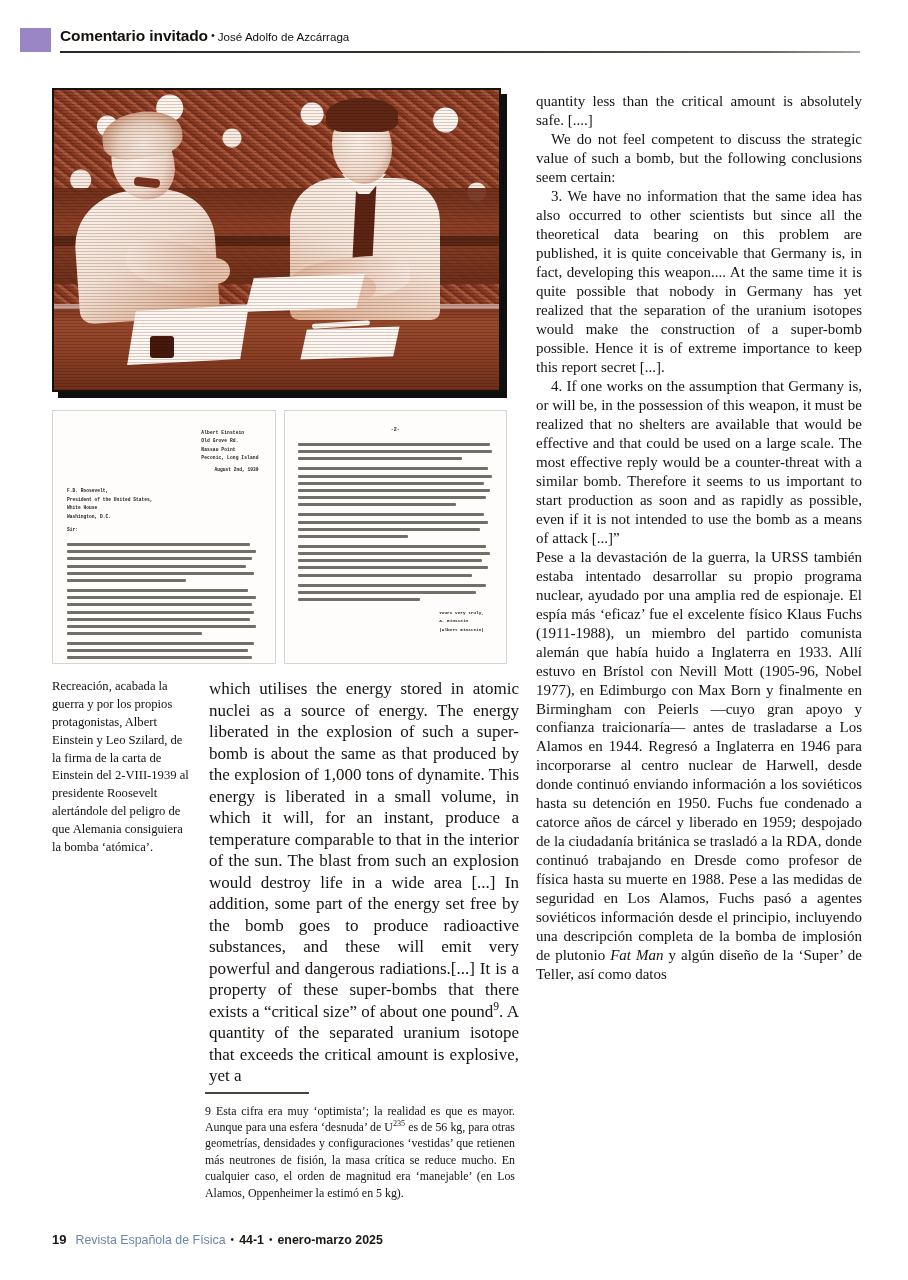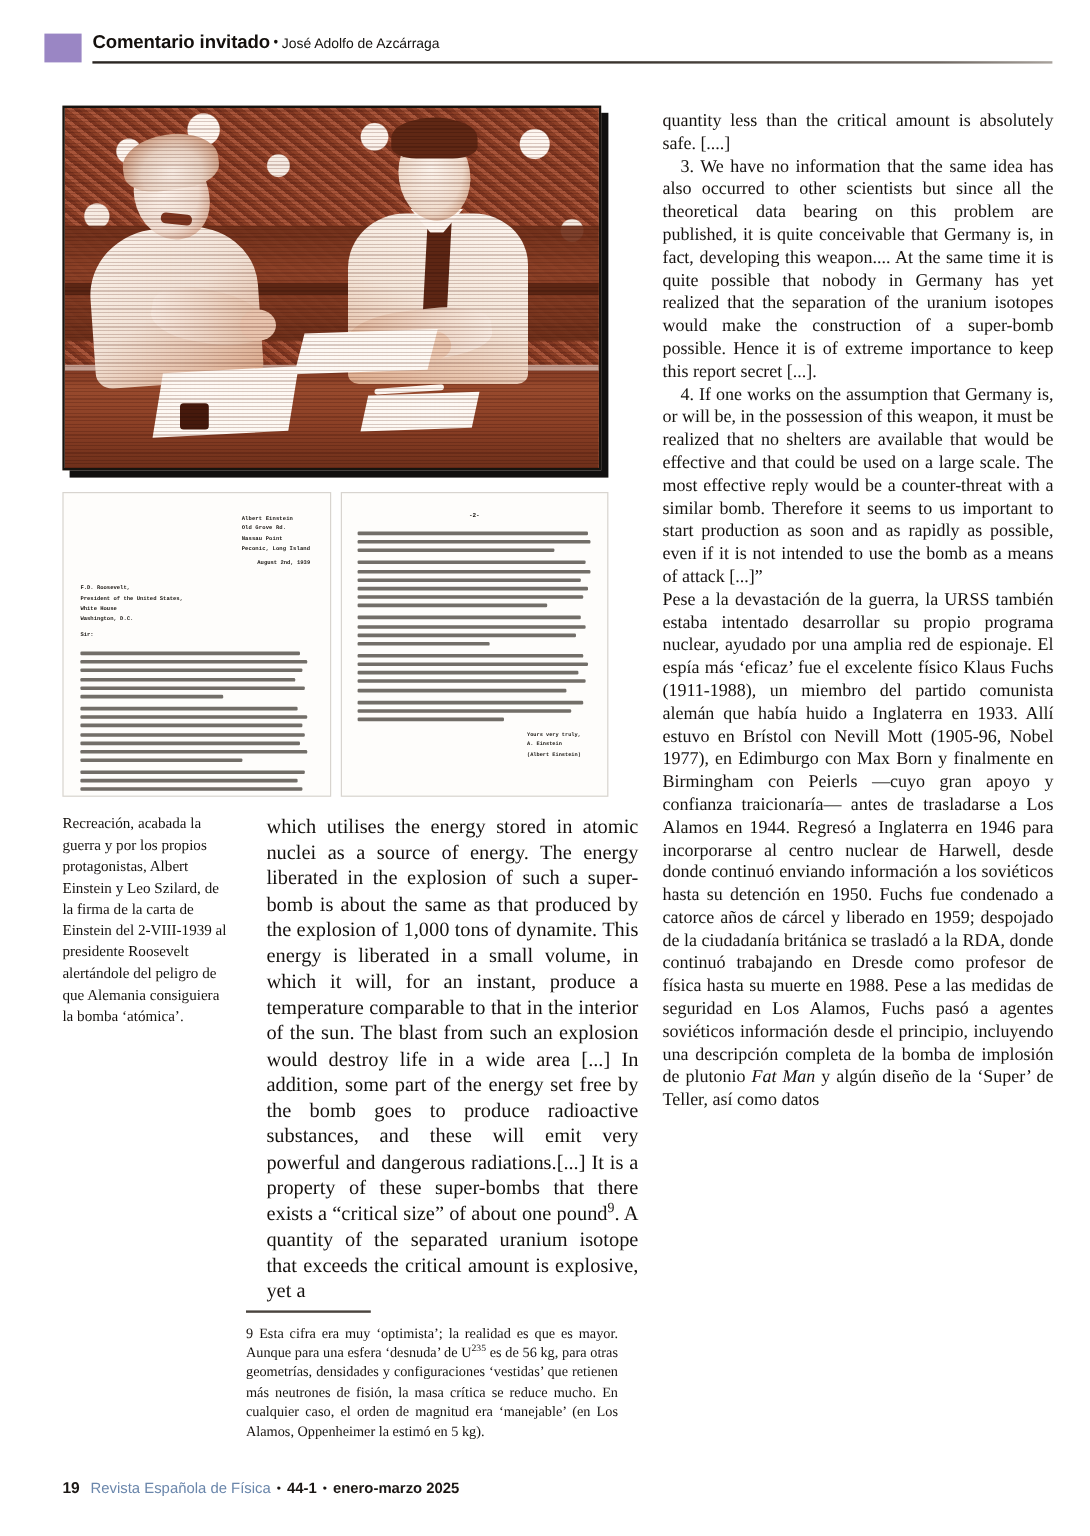--- a/index.html
+++ b/index.html
@@ -12,21 +12,21 @@
     height: 1280px;
     position: relative;
     font-family: "Liberation Serif", serif;
     color: #18120e;
     overflow: hidden;
   }
 
   
   #running-head {
     position: absolute;
-    left: 17px; top: 0;
+    left: 0; top: 0;
     width: 820px; height: 62px;
   }
   #head-swatch {
     position: absolute;
     left: 20px; top: 28px;
     width: 31px; height: 24px;
     background: #9a86c4;
   }
   #head-text {
     position: absolute;
@@ -54,21 +54,21 @@
   #head-rule {
     position: absolute;
     left: 60px; top: 51px;
     width: 800px; height: 2px;
     background: linear-gradient(to right, #2a2622 0%, #3a342e 55%, #6d6660 88%, #a8a29c 100%);
   }
 
   
   .col { position: absolute; }
   #col-left  { left: 52px;  top: 88px;  width: 462px; }
-  #col-right { left: 552px; top: 92px;  width: 326px; }
+  #col-right { left: 536px; top: 92px;  width: 326px; }
 
   
   #photo-figure {
     position: relative;
     width: 455px; height: 310px;
     margin: 0 0 12px 0;
   }
   #photo-shadow {
     position: absolute;
     left: 6px; top: 6px;
@@ -300,21 +300,21 @@
     right: 22px; bottom: 28px;
     font-size: 4.4px;
     line-height: 2;
     text-align: left;
     white-space: pre;
     font-weight: bold;
     color: #23201c;
   }
 
   
-  #lower-left { position: relative; width: 462px; display: flex; gap: 18px; }
+  #lower-left { position: relative; width: 462px; display: flex; gap: 5px; }
   #caption {
     width: 152px;
     flex: 0 0 152px;
     font-size: 12.6px;
     line-height: 1.42;
     color: #15110e;
     text-align: left;
     padding-right: 10px;
     box-sizing: border-box;
   }
@@ -509,20 +509,21 @@
 <div id="footnote-wrap">
   <div id="footnote-rule"></div>
   <div id="footnote">
     <span class="fn-num">9</span><span>Esta cifra era muy ‘optimista’; la realidad es que es mayor. Aunque para una esfera ‘desnuda’ de U</span><sup>235</sup><span> es de 56 kg, para otras geometrías, densidades y configuraciones ‘vestidas’ que retienen más neutrones de fisión, la masa crítica se reduce mucho. En cualquier caso, el orden de magnitud era ‘manejable’ (en Los Alamos, Oppenheimer la estimó en 5 kg).</span>
   </div>
 </div>
 
 <div class="col" id="col-right">
   <div class="rtext">
     <p>quantity less than the critical amount is absolutely safe. [....]</p>
+    <p class="indent">We do not feel competent to discuss the strategic value of such a bomb, but the following conclusions seem certain:</p>
     <p class="indent">3. We have no information that the same idea has also occurred to other scientists but since all the theoretical data bearing on this problem are published, it is quite conceivable that Germany is, in fact, developing this weapon.... At the same time it is quite possible that nobody in Germany has yet realized that the separation of the uranium isotopes would make the construction of a super-bomb possible. Hence it is of extreme importance to keep this report secret [...].</p>
     <p class="indent">4. If one works on the assumption that Germany is, or will be, in the possession of this weapon, it must be realized that no shelters are available that would be effective and that could be used on a large scale. The most effective reply would be a counter-threat with a similar bomb. Therefore it seems to us important to start production as soon and as rapidly as possible, even if it is not intended to use the bomb as a means of attack [...]”</p>
   </div>
 
 
   <div class="rtext">
     <p><span>Pese a la devastación de la guerra, la URSS también estaba intentado desarrollar su propio programa nuclear, ayudado por una amplia red de espionaje. El espía más ‘eficaz’ fue el excelente físico Klaus Fuchs (1911-1988), un miembro del partido comunista alemán que había huido a Inglaterra en 1933. Allí estuvo en Brístol con Nevill Mott (1905-96, Nobel 1977), en Edimburgo con Max Born y finalmente en Birmingham con Peierls —cuyo gran apoyo y confianza traicionaría— antes de trasladarse a Los Alamos en 1944. Regresó a Inglaterra en 1946 para incorporarse al centro nuclear de Harwell, desde donde continuó enviando información a los soviéticos hasta su detención en 1950. Fuchs fue condenado a catorce años de cárcel y liberado en 1959; despojado de la ciudadanía británica se trasladó a la RDA, donde continuó trabajando en Dresde como profesor de física hasta su muerte en 1988. Pese a las medidas de seguridad en Los Alamos, Fuchs pasó a agentes soviéticos información desde el principio, incluyendo una descripción completa de la bomba de implosión de plutonio </span><span class="it">Fat Man</span><span> y algún diseño de la ‘Super’ de Teller, así como datos</span></p>
   </div>
 </div>
 

